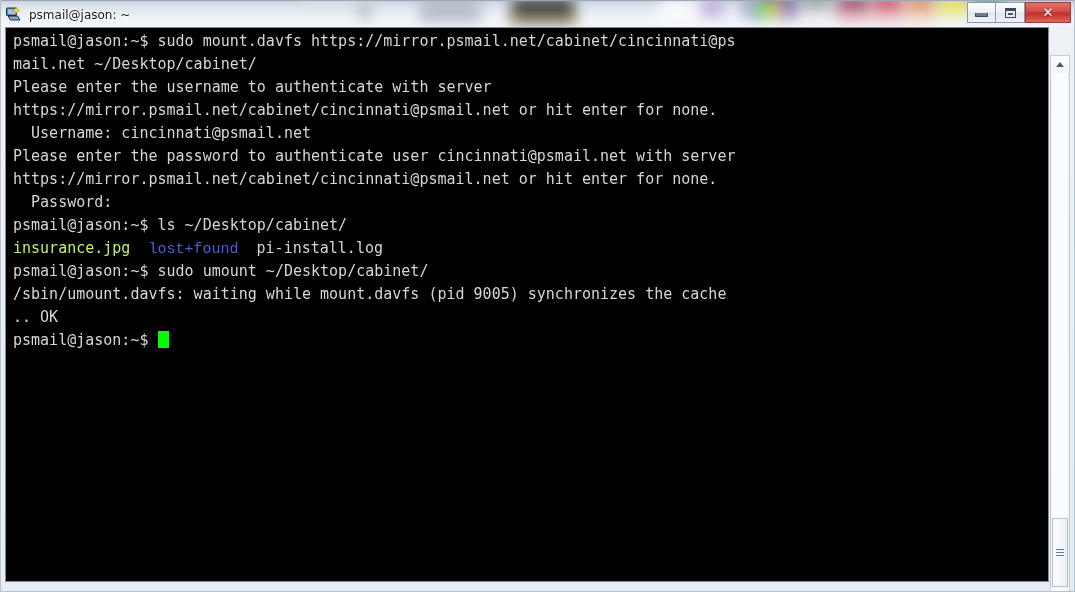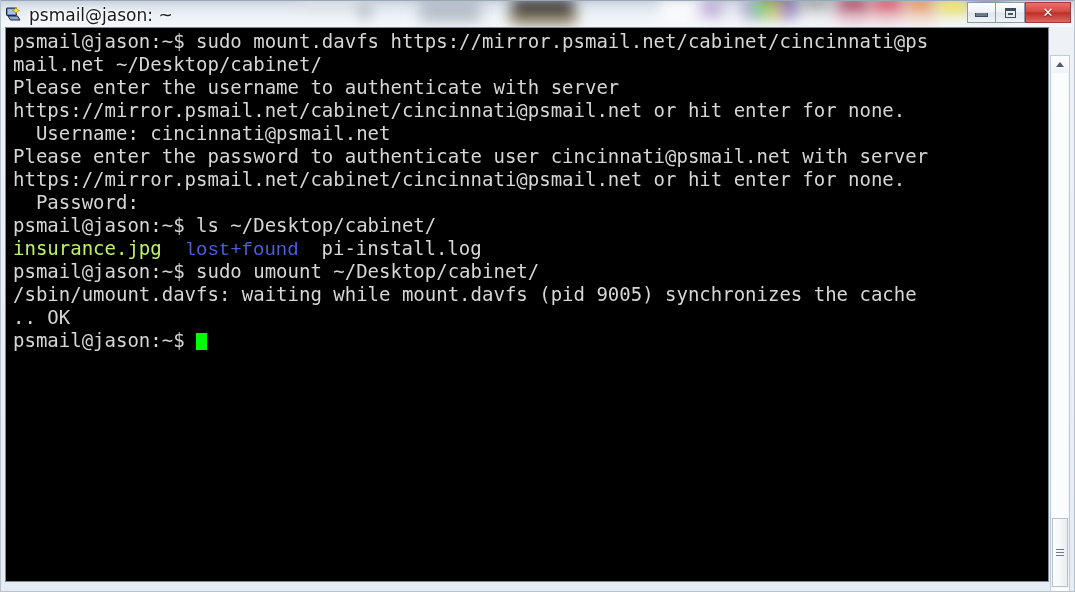--- a/index.html
+++ b/index.html
@@ -49,21 +49,21 @@
     gap: 7px;
     z-index: 5;
   }
   #tb-icon {
     width: 17px; height: 17px;
     position: relative;
     flex: 0 0 auto;
   }
   #tb-title {
     font-family: "DejaVu Sans", sans-serif;
-    font-size: 17px;
+    font-size: 12px;
     color: #16191d;
     white-space: nowrap;
     text-shadow: 0 0 3px #ffffff, 0 0 5px #ffffff, 0 0 2px #ffffff;
   }
 
   
   #winbtns {
     position: absolute;
     right: 4px; top: 1px;
     display: flex;
@@ -133,21 +133,21 @@
     width: 1042px;
     height: 553px;
     background: #000000;
     overflow: hidden;
     border-right: 1px solid #3a3f45;
   }
   #termtext {
     position: absolute;
     left: 7px; top: 2px;
     font-family: "DejaVu Sans Mono", monospace;
-    font-size: 19px;
+    font-size: 15px;
     line-height: 23px;
     color: #d6d6d6;
     white-space: pre;
     letter-spacing: 0px;
   }
   .ln { display: block; height: 23px; }
   .c-default { color: #d6d6d6; }
   .c-magenta { color: #bef264; }
   .c-blue    { color: #4a5fe0; font-family: Liberation Mono, monospace; }
   .cursor {

